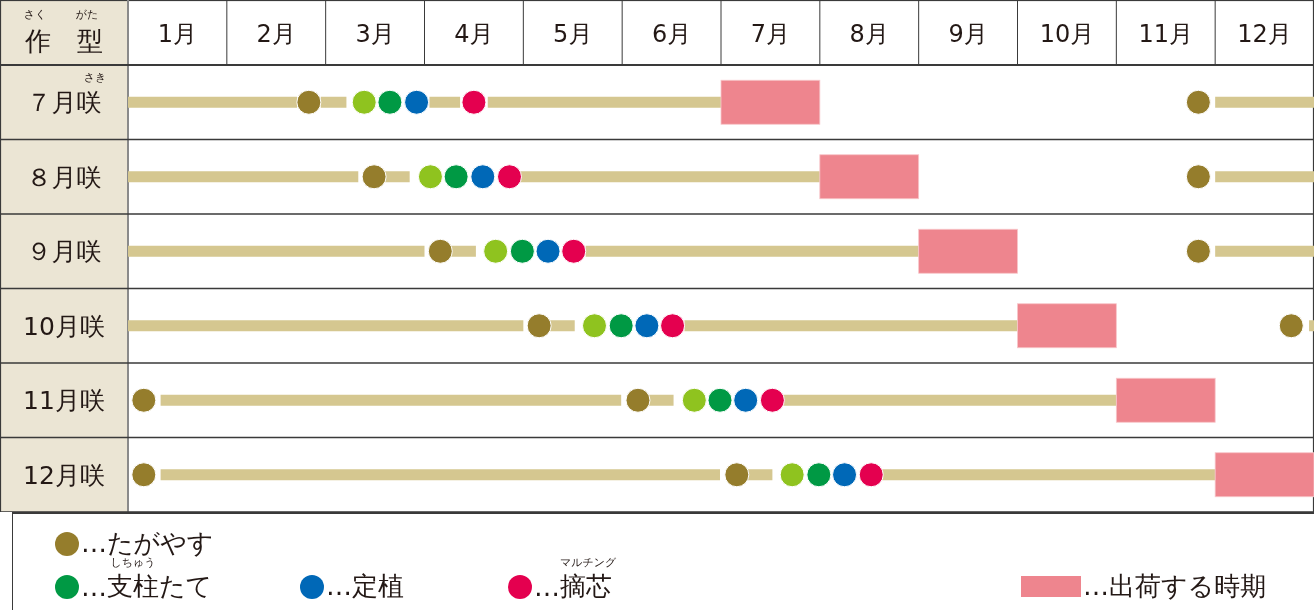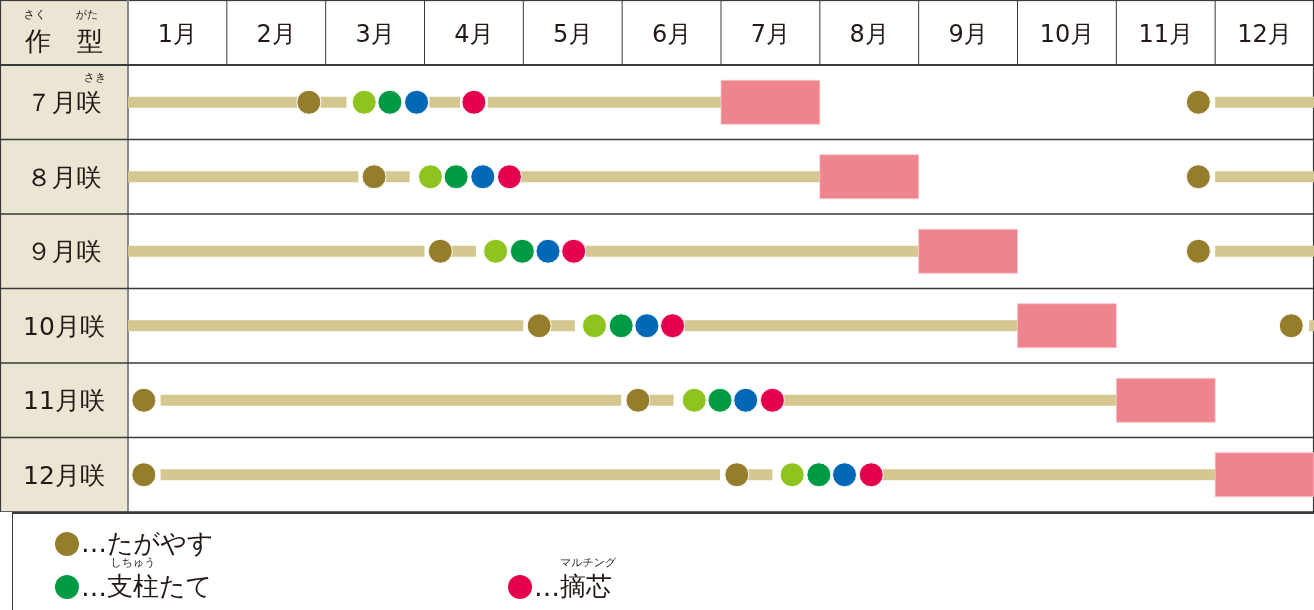--- a/index.html
+++ b/index.html
@@ -149,21 +149,29 @@
   </div>
   <div class="leg-item" style="left:42px;top:55px;">
     <span class="leg-dot" style="background: rgb(0, 153, 68);"></span>
     <span>…</span>
     <span class="ruby">
       <span class="ruby-rt">しちゅう</span>
       <span>支柱</span>
     </span>
     <span>たて</span>
   </div>
+  <div class="leg-item" style="left:287px;top:55px;">
+    <span class="leg-dot" style="background: rgb(0, 104, 183);"></span>
+    <span>…定植</span>
+  </div>
   <div class="leg-item" style="left:495px;top:55px;">
     <span class="leg-dot" style="background: rgb(228, 0, 79);"></span>
     <span>…</span>
     <span class="ruby">
       <span class="ruby-rt">マルチング</span>
       <span>摘芯</span>
     </span>
   </div>
+  <div class="leg-item" style="left:1008px;top:55px;">
+    <span class="leg-rect" style="background: rgb(238, 133, 142);"></span>
+    <span>…出荷する時期</span>
+  </div>
 </div>
 
 </body></html>

